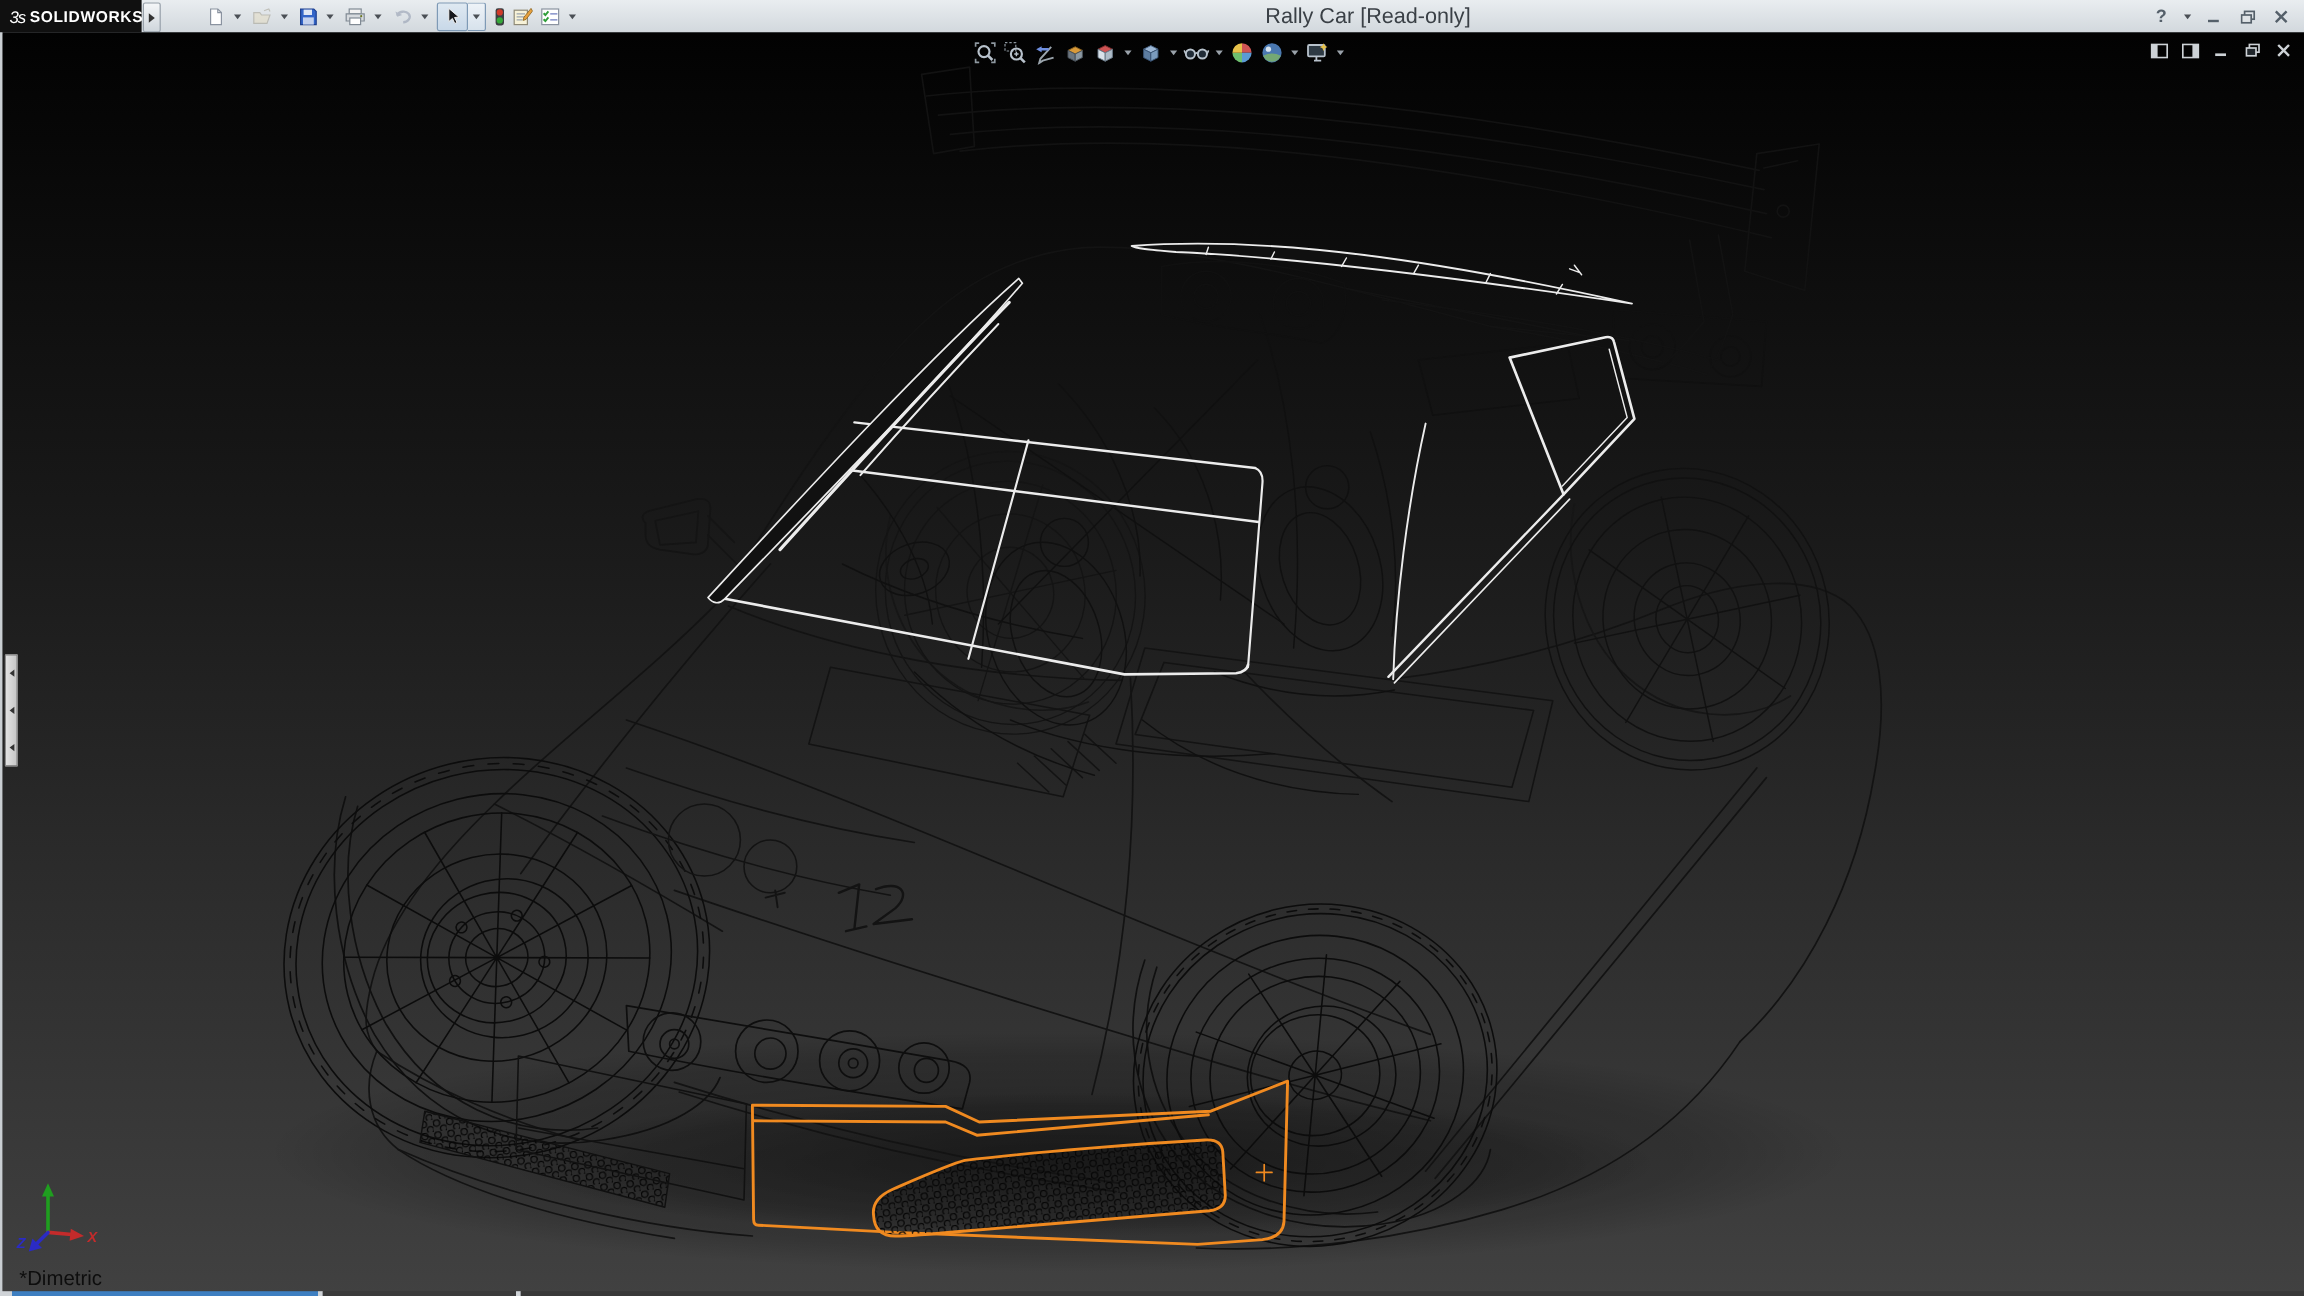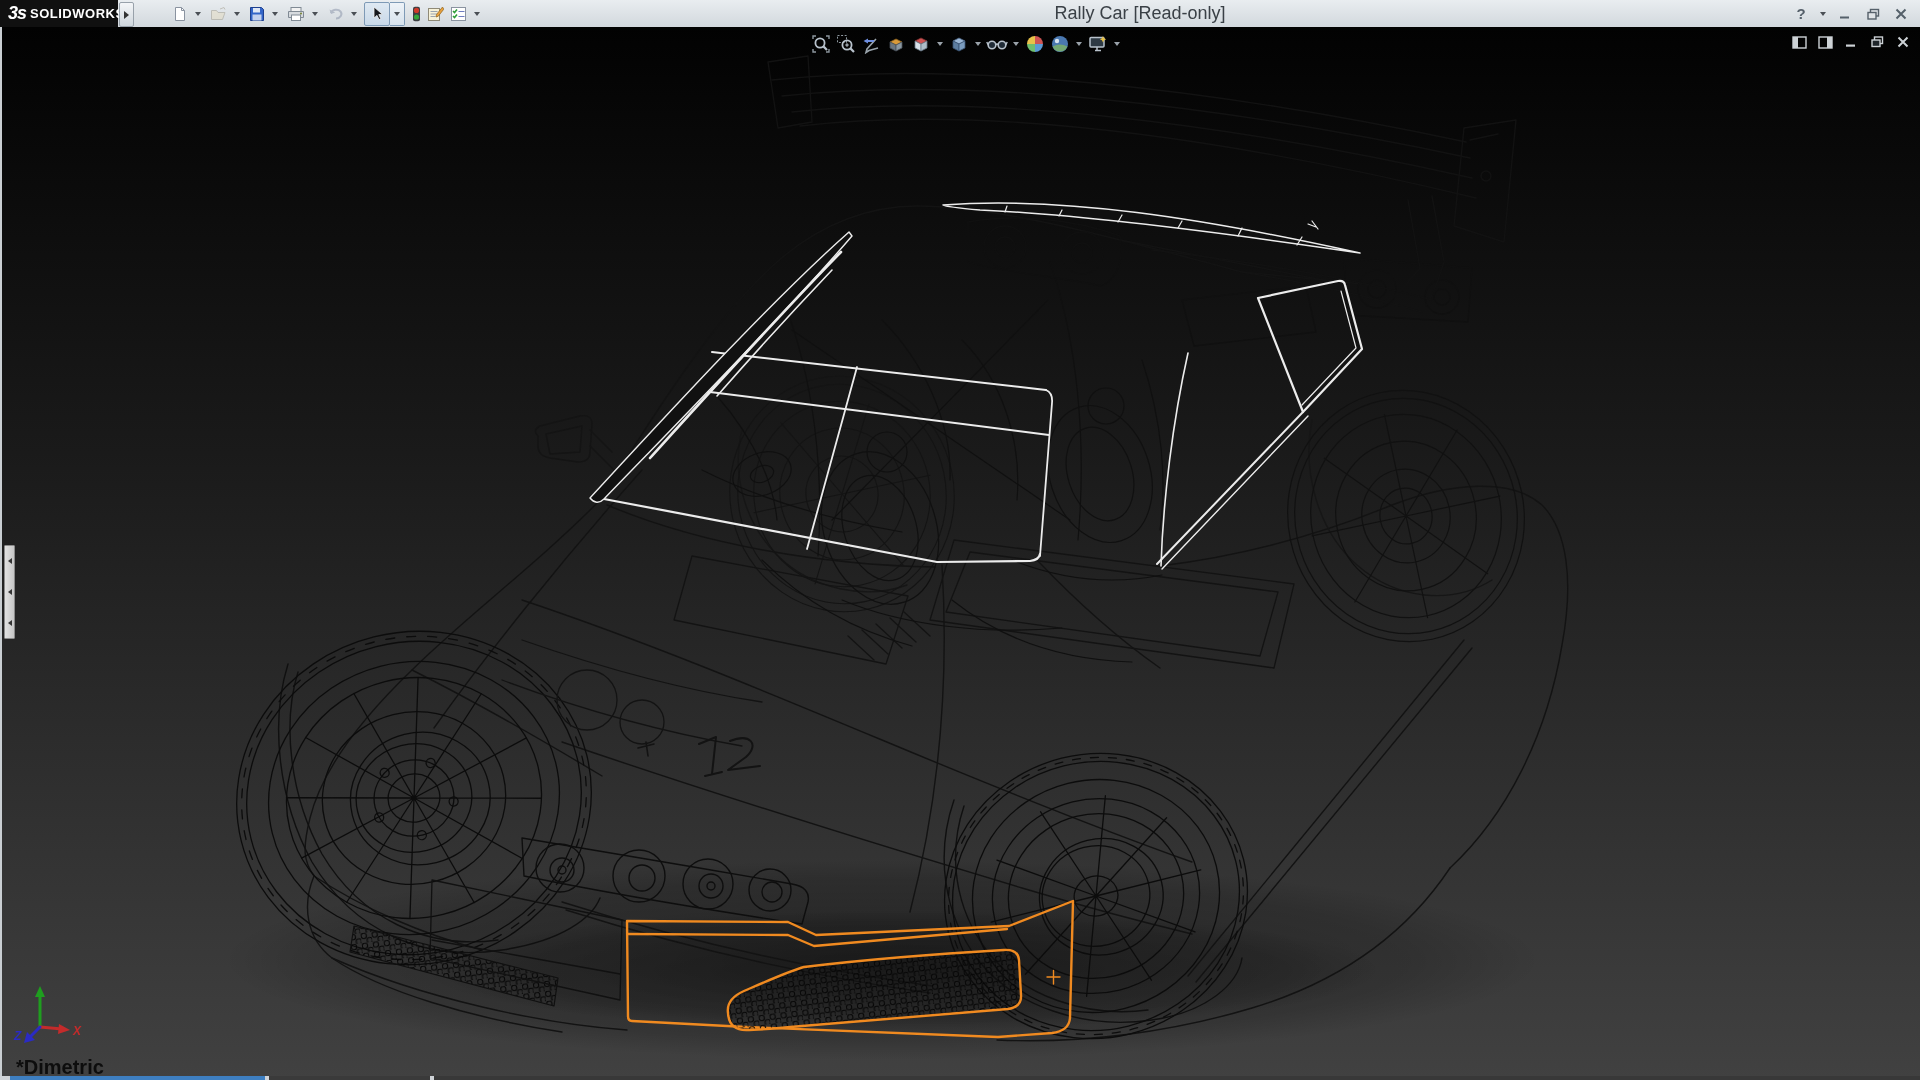--- a/index.html
+++ b/index.html
@@ -4,21 +4,21 @@
 <style>
   html,body{margin:0;padding:0;width:1920px;height:1080px;overflow:hidden;
     font-family:"Liberation Sans",sans-serif;background:#3e3e3e;}
   .app{position:absolute;inset:0;}
 
   
   .titlebar{position:absolute;left:0;top:0;width:1920px;height:27px;
     background:linear-gradient(#e9edf0,#d2d8dd);border-bottom:1px solid #959da5;}
   .logo-block{position:absolute;left:0;top:0;width:118px;height:27px;background:#101010;
     display:flex;align-items:center;padding-left:8px;box-sizing:border-box;}
-  .logo-mark{color:#fff;font-style:italic;font-weight:bold;font-size:18px;letter-spacing:-1px;margin-right:4px;}
+  .logo-mark{color:#fff;font-style:italic;font-weight:normal;font-size:14px;letter-spacing:-1px;margin-right:4px;}
   .logo-name{color:#fff;font-size:13px;font-weight:bold;letter-spacing:.5px;}
   .logo-expand{position:absolute;left:119px;top:2px;width:13px;height:23px;
     background:linear-gradient(#f4f6f8,#cfd6dc);border:1px solid #98a1aa;border-radius:2px;
     display:flex;align-items:center;justify-content:center;cursor:pointer;}
   .tri-r{width:0;height:0;border-left:5px solid #333;border-top:4px solid transparent;border-bottom:4px solid transparent;}
   .tri-d{width:0;height:0;border-top:4px solid #4a4f55;border-left:3.5px solid transparent;border-right:3.5px solid transparent;display:inline-block;}
   .tbar-tools{position:absolute;left:170px;top:0;height:27px;display:flex;align-items:center;}
   .tool{height:22px;display:flex;align-items:center;margin-right:2px;padding:0 2px;border-radius:2px;}
   .tool svg{display:block;}
   .tool.dis{opacity:.45;}
@@ -49,21 +49,21 @@
   .doc-controls{position:absolute;right:8px;top:6px;display:flex;align-items:center;gap:8px;}
   .dc{width:18px;height:18px;display:flex;align-items:center;justify-content:center;cursor:pointer;
     color:#cdd2d6;font-size:12px;font-weight:bold;}
 
   
   .splitter-tab{position:absolute;left:2px;top:518px;width:9px;height:92px;
     background:linear-gradient(90deg,#e2e2e2,#c6c6c6);border:1px solid #8a8a8a;border-radius:1px;
     display:flex;flex-direction:column;align-items:center;justify-content:space-around;cursor:pointer;}
   .tri-l{width:0;height:0;border-right:4px solid #333;border-top:3.5px solid transparent;border-bottom:3.5px solid transparent;}
 
-  .orient-label{position:absolute;left:14px;top:1029px;font-size:20px;font-weight:700;color:#0d0d0d;}
+  .orient-label{position:absolute;left:14px;top:1029px;font-size:17px;font-weight:400;color:#0d0d0d;}
 
   
   .bottom-strip{position:absolute;left:0;top:1076px;width:1920px;height:4px;display:flex;}
   .bs-a{width:10px;background:#cfd3d7;}
   .bs-b{width:255px;background:#3e7fc1;}
   .bs-c{width:4px;background:#cfd3d7;}
   .bs-d{width:161px;background:#3a3a3a;}
   .bs-e{width:4px;background:#cfd3d7;}
   .bs-f{flex:1;background:#383838;}
 </style>

